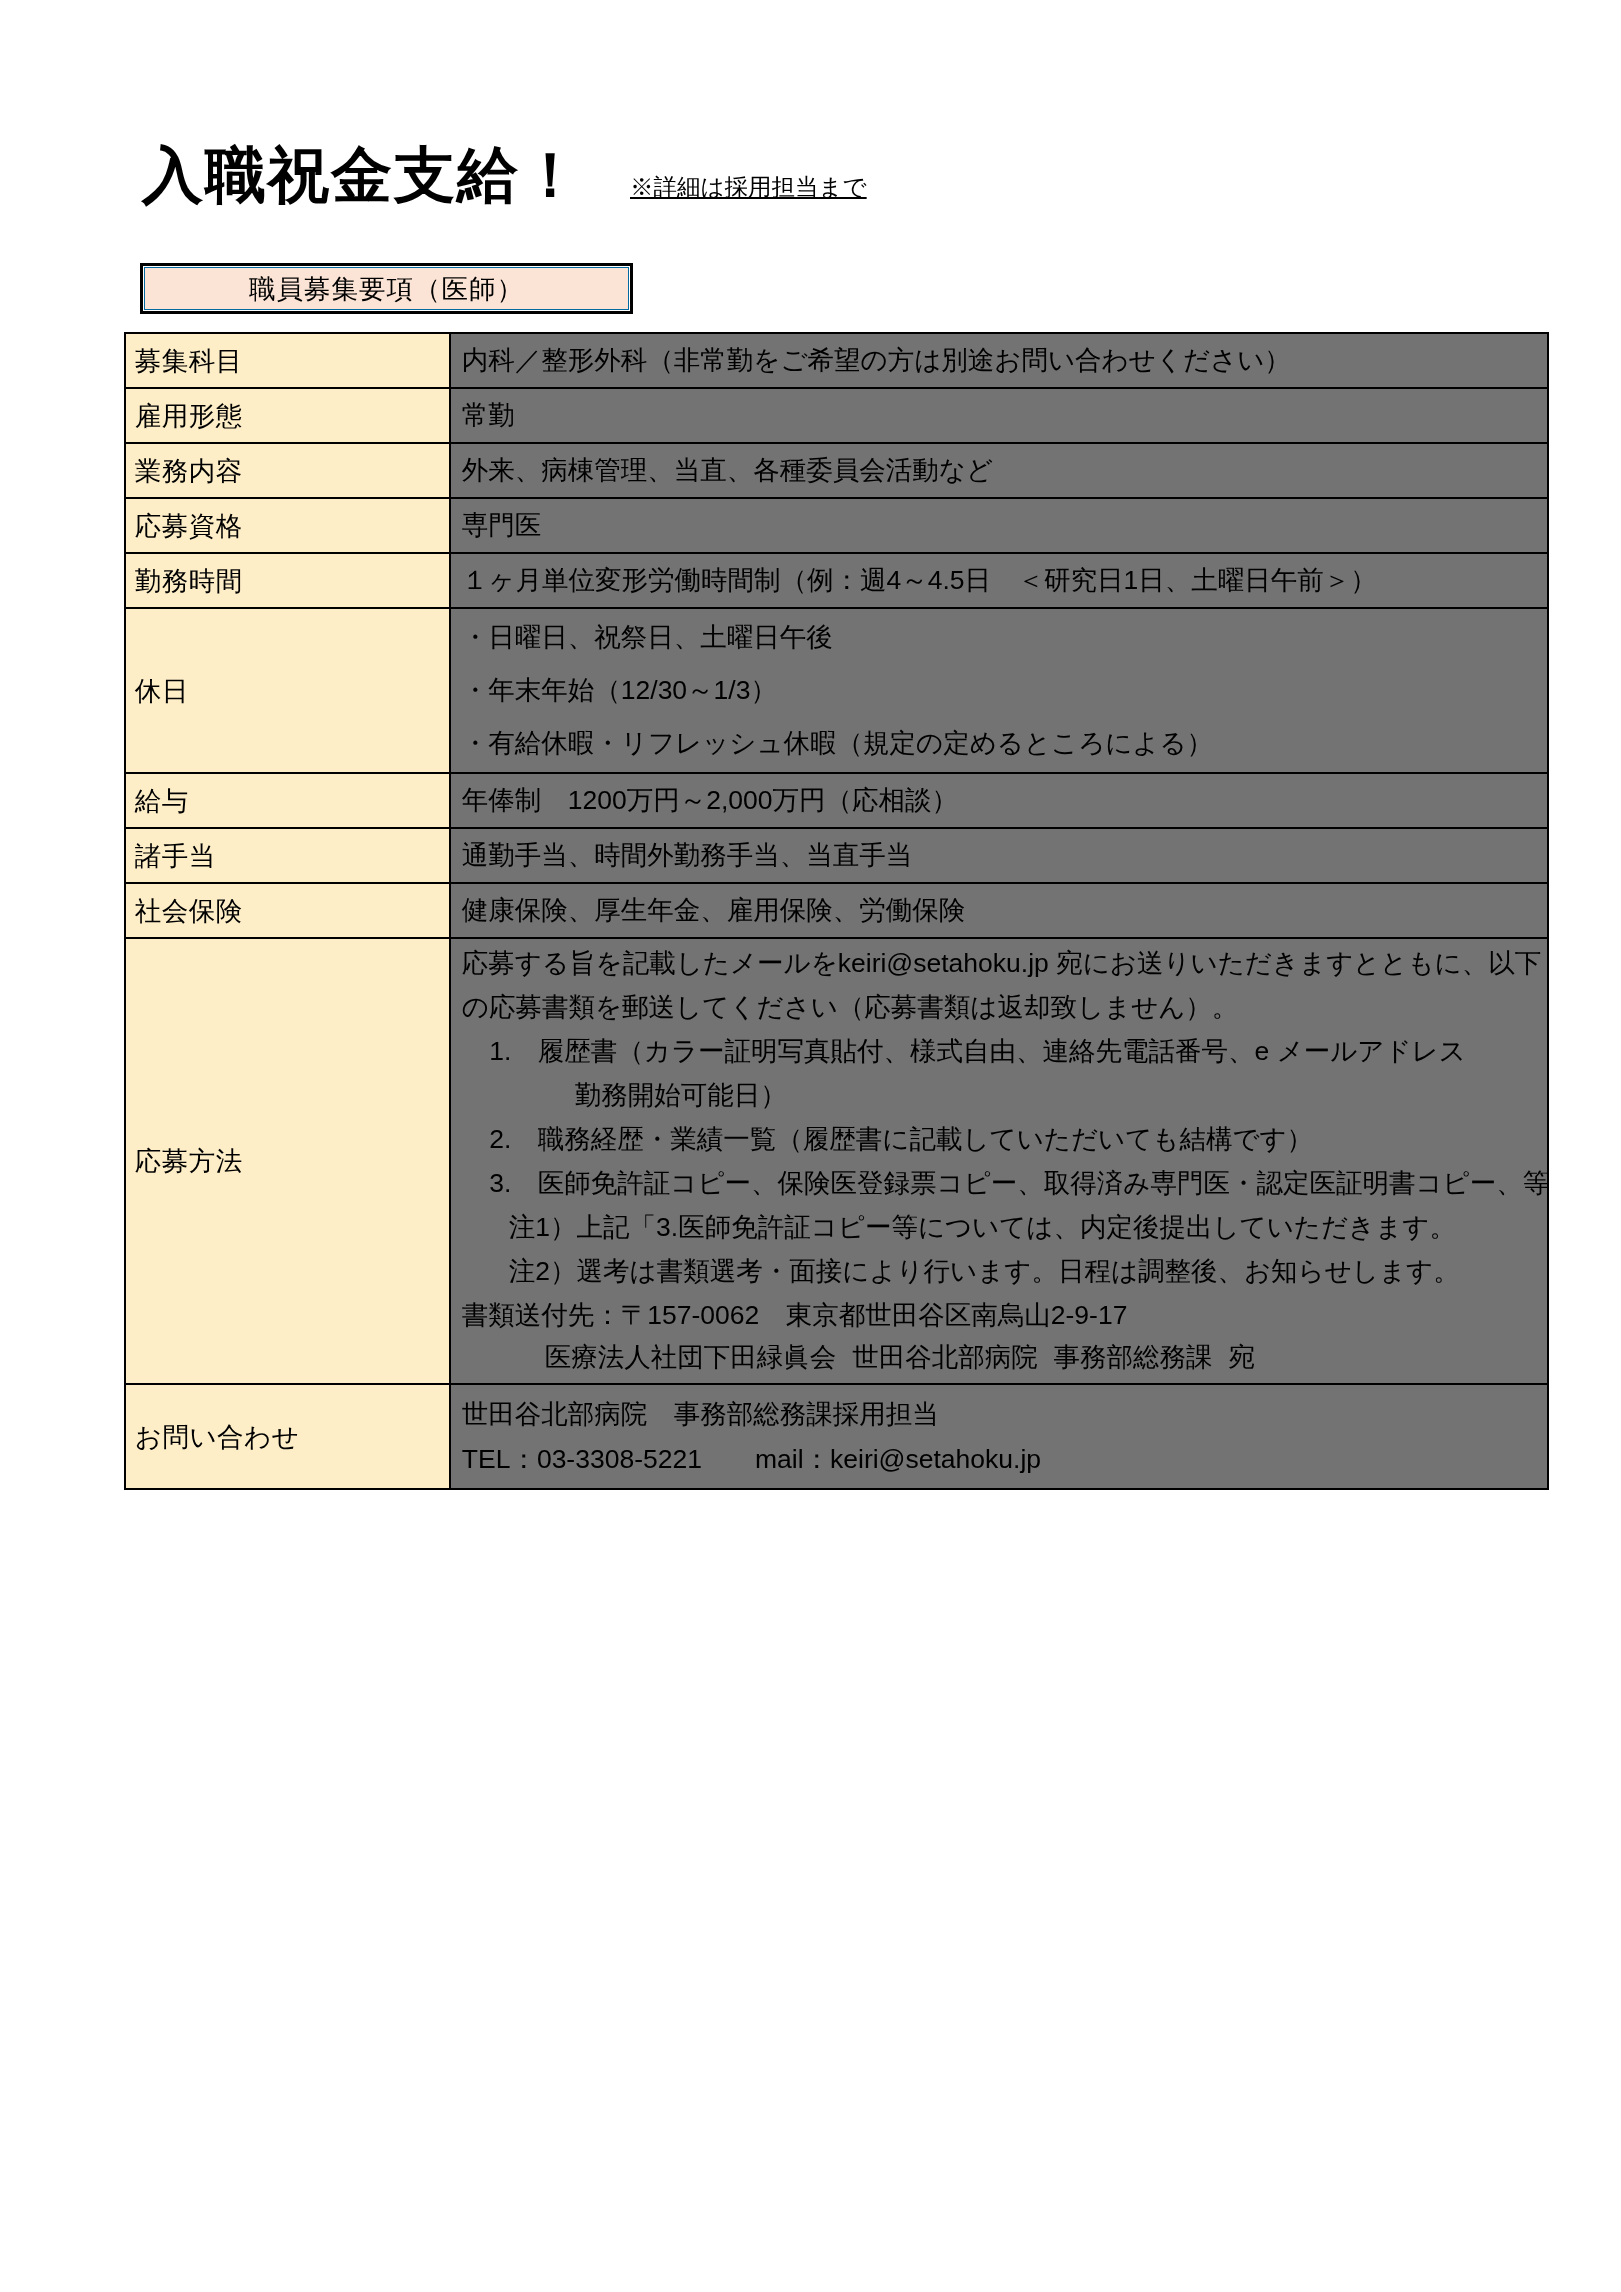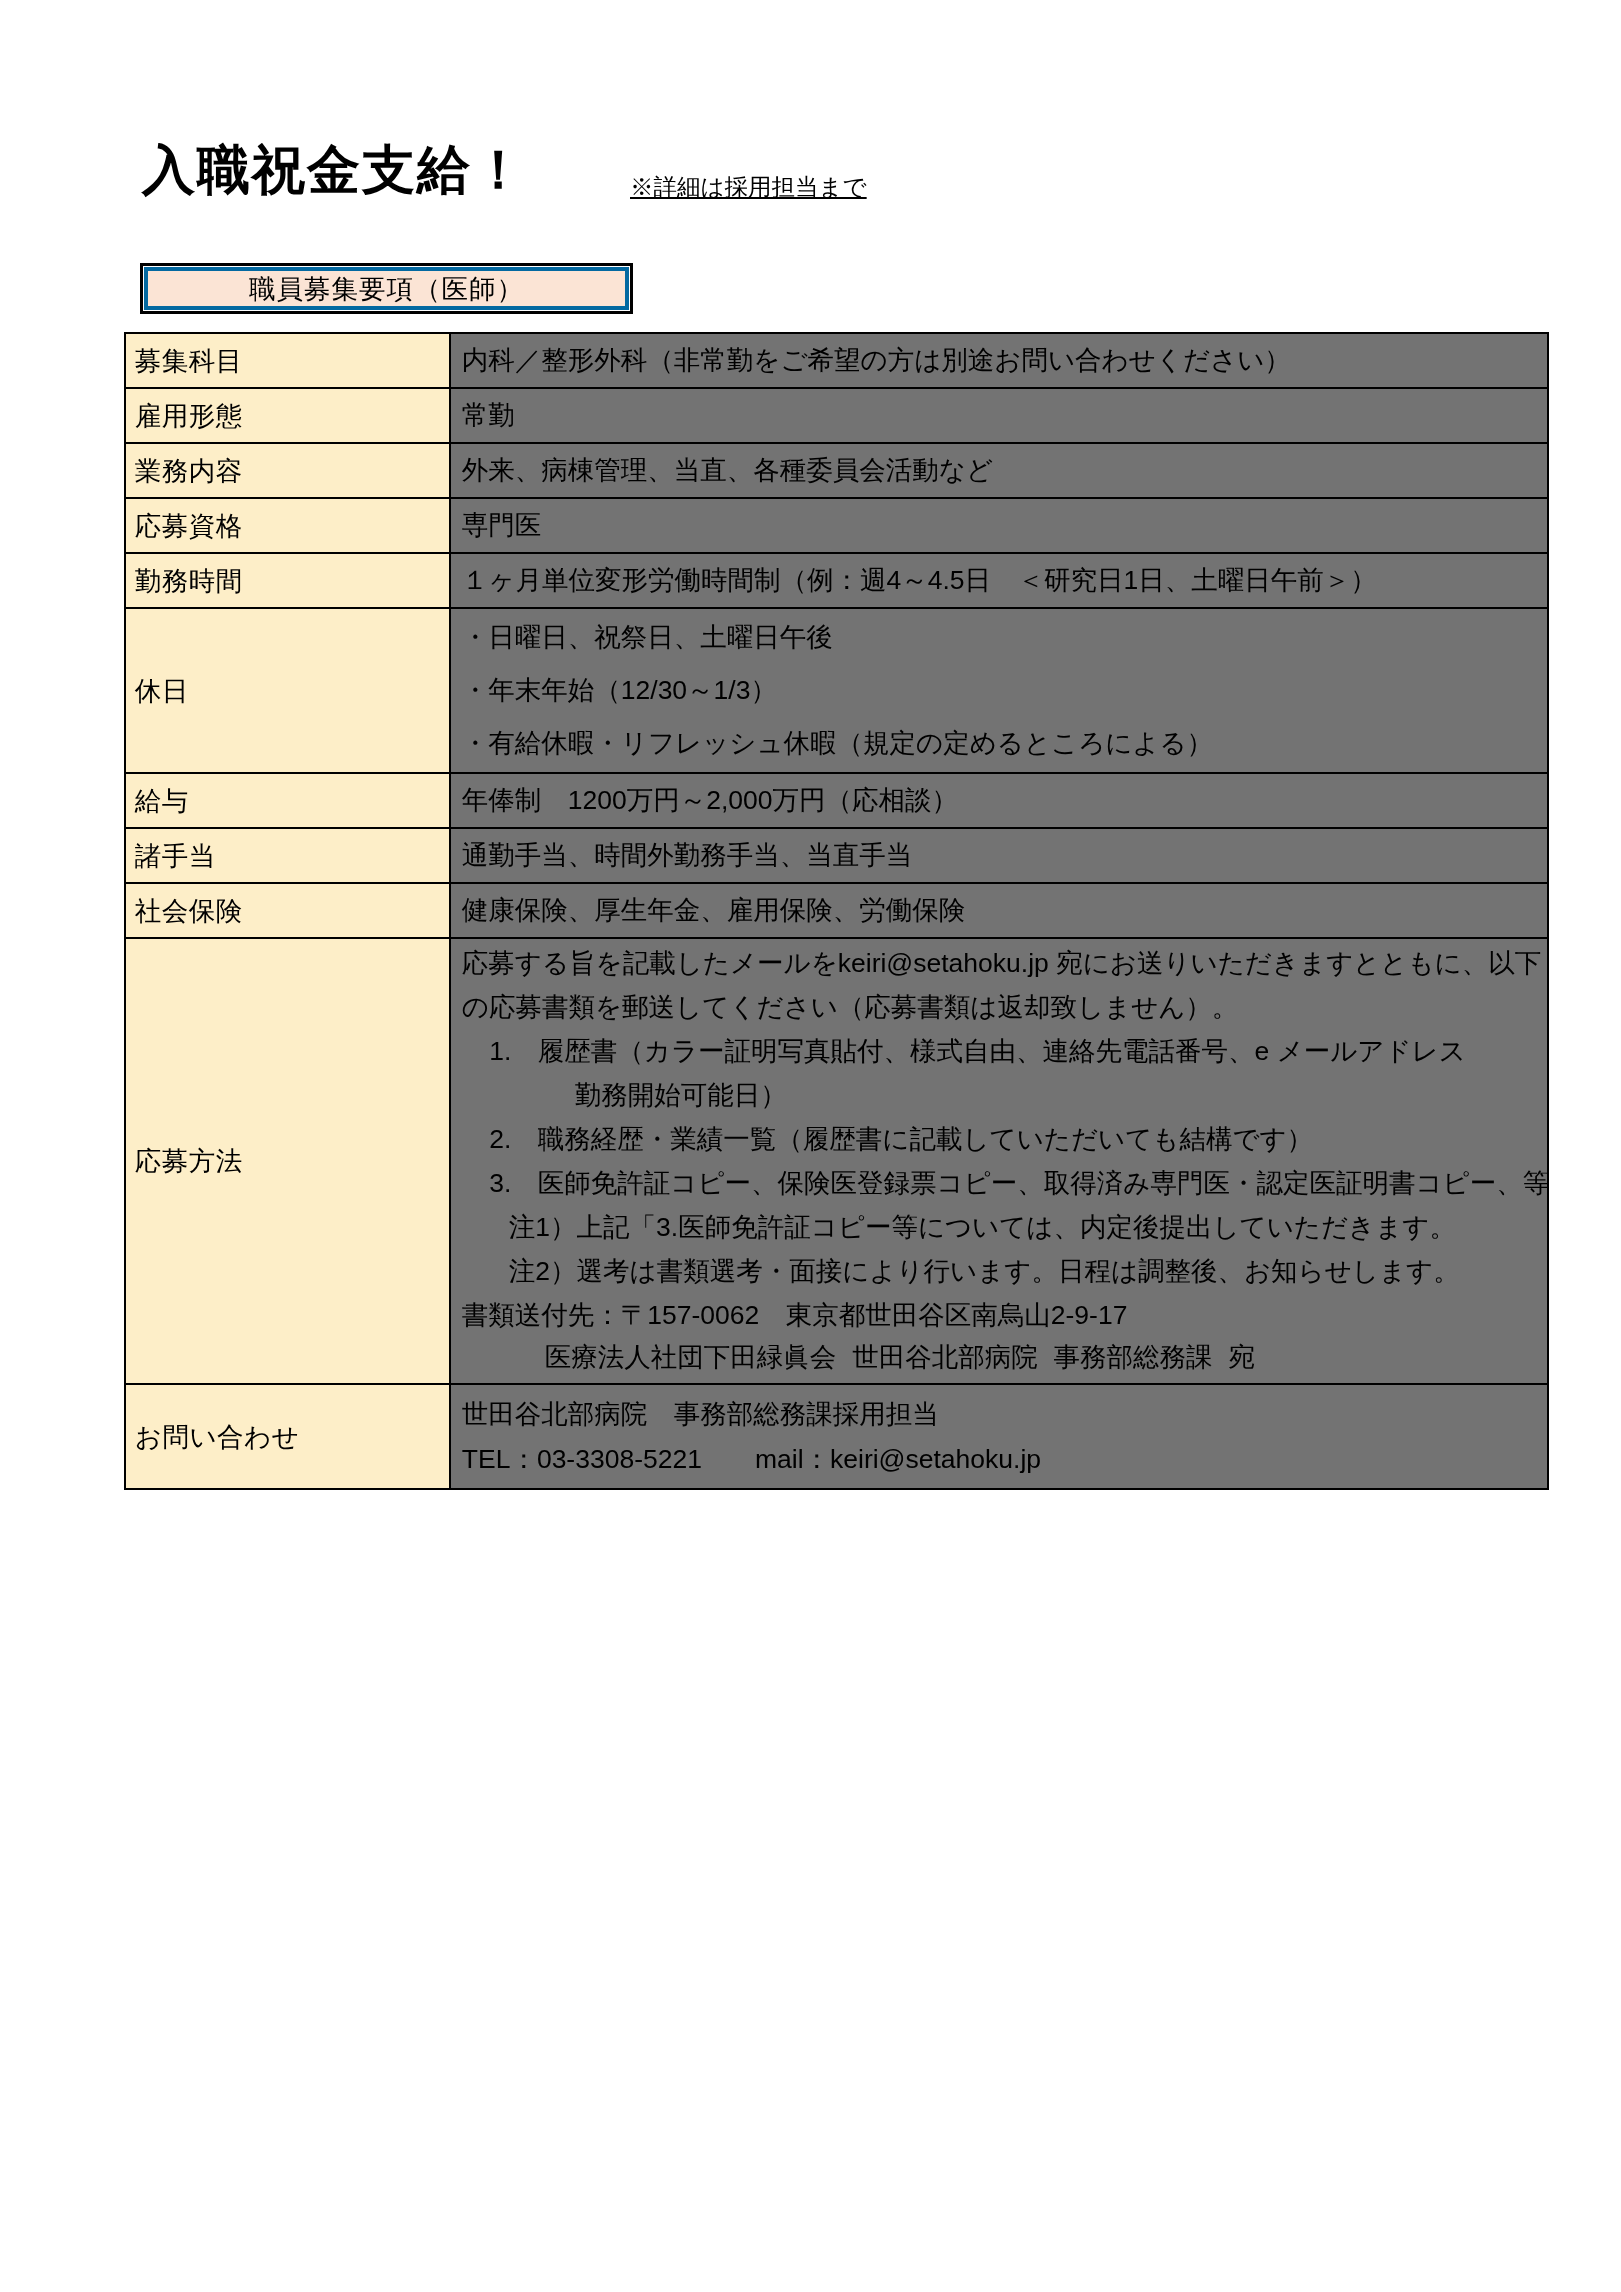--- a/index.html
+++ b/index.html
@@ -10,21 +10,21 @@
     background: #ffffff;
     font-family: "Liberation Sans", sans-serif;
     color: #000000;
     overflow: hidden;
   }
 
   .doc-title {
     position: absolute;
     left: 142px;
     top: 135px;
-    font-size: 53px;
+    font-size: 61px;
     font-weight: bold;
     letter-spacing: 2px;
     white-space: nowrap;
     font-family: Liberation Mono, monospace;
   }
 
   .doc-subtitle {
     position: absolute;
     left: 630px;
     top: 171px;
@@ -41,21 +41,21 @@
     height: 51px;
     box-sizing: border-box;
     border: 3.9px solid #000000;
     background: #ffffff;
     padding: 1px;
   }
   .caption-inner {
     width: 100%;
     height: 100%;
     box-sizing: border-box;
-    border: 4px solid #0369a1;
+    border: 1px solid #0369a1;
     background: var(--caption-bg, #FBE4D5);
     display: flex;
     align-items: center;
     justify-content: center;
     font-size: 26.5px;
     letter-spacing: 1px;
   }
 
   .jobs-table-wrap {
     position: absolute;

